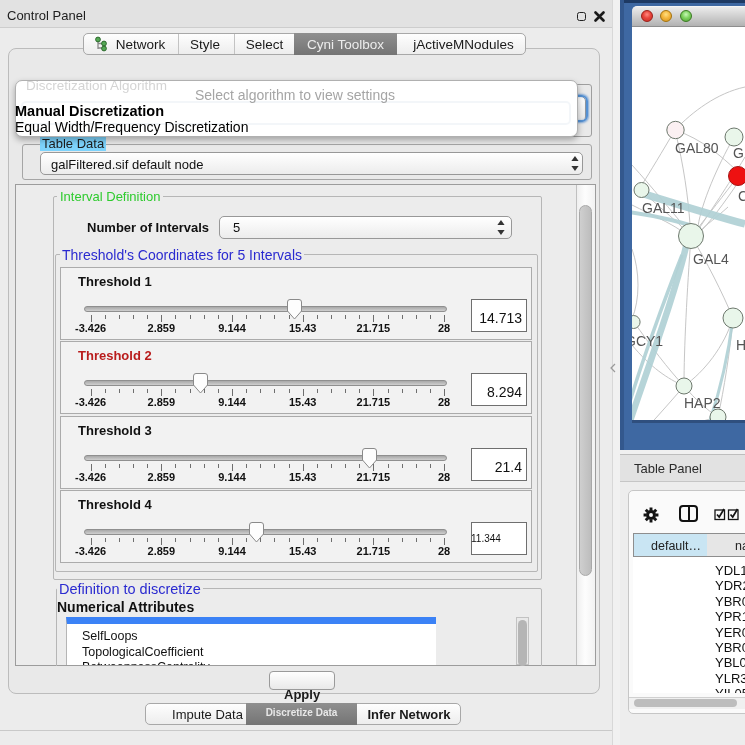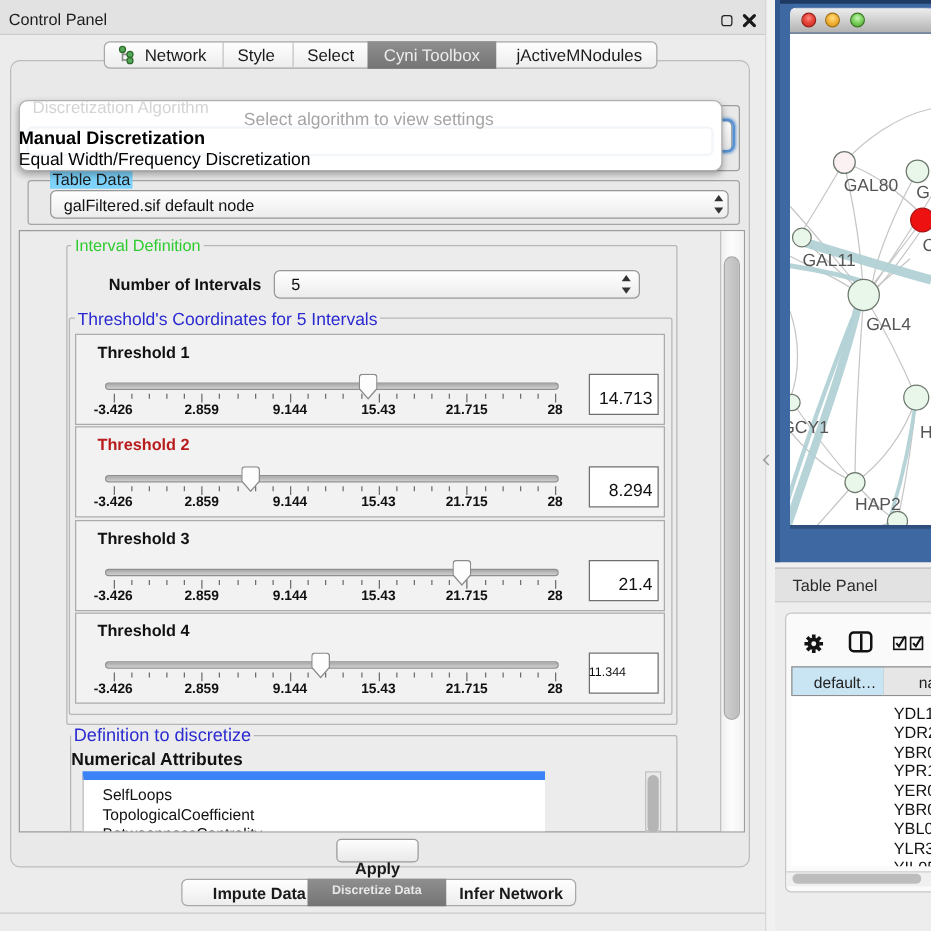--- a/index.html
+++ b/index.html
@@ -247,21 +247,21 @@
   <div style="font-size:12.5px;color:#111;padding-left:15px;line-height:15.7px;padding-top:5px;">SelfLoops<br>TopologicalCoefficient<br>BetweennessCentrality</div>
 </div>
 <div class="abs" style="left:516px;top:617px;width:13px;height:48px;background:#e9e9e9;border:1px solid #c2c2c2;"></div>
 <div class="abs" style="left:518px;top:620px;width:9px;height:46px;background:#b5b5b5;border-radius:5px;"></div>
 
 <div class="abs" style="left:269px;top:671px;width:66px;height:19px;background:linear-gradient(#fefefe,#e9e9e9);border:1px solid #9a9a9a;border-radius:4px;"></div>
 <div class="abs" style="left:284px;top:673px;font-size:13px;font-weight:bold;color:#1a1a1a;margin-top:14px;">Apply</div>
 
 <div class="abs" style="left:145px;top:703px;width:316px;height:22px;background:linear-gradient(#fefefe,#ededed);border:1px solid #a8a8a8;border-radius:5px;"></div>
 <div class="abs" style="left:246px;top:703px;width:111px;height:22px;background:linear-gradient(#8f8f8f,#747474);"></div>
-<div class="abs" style="left:145px;top:707px;width:101px;text-align:center;font-size:13px;font-weight:bold;color:#1a1a1a;padding-left:24px;">Impute Data</div>
+<div class="abs" style="left:145px;top:707px;width:101px;text-align:center;font-size:13px;font-weight:normal;color:#1a1a1a;padding-left:24px;">Impute Data</div>
 <div class="abs" style="left:246px;top:707px;width:111px;text-align:center;font-size:10px;font-weight:bold;color:#e8e8e8;">Discretize Data</div>
 <div class="abs" style="left:357px;top:707px;width:104px;text-align:center;font-size:13px;font-weight:bold;color:#1a1a1a;">Infer Network</div>
 <div class="abs" style="left:0;top:730px;width:612px;height:1px;background:#c9c9c9;"></div>
 
 <div class="abs" style="left:613px;top:0;width:7px;height:745px;background:#f1f1f1;"></div>
 <div class="abs" style="left:612px;top:0;width:1px;height:745px;background:#d8d8d8;"></div>
 <svg class="abs" style="left:609px;top:363px;" width="8" height="10" viewBox="0 0 8 10">
     <path d="M6 1 L2 5 L6 9" stroke="#9a9a9a" stroke-width="1.2" fill="none"></path>
   </svg>
 

